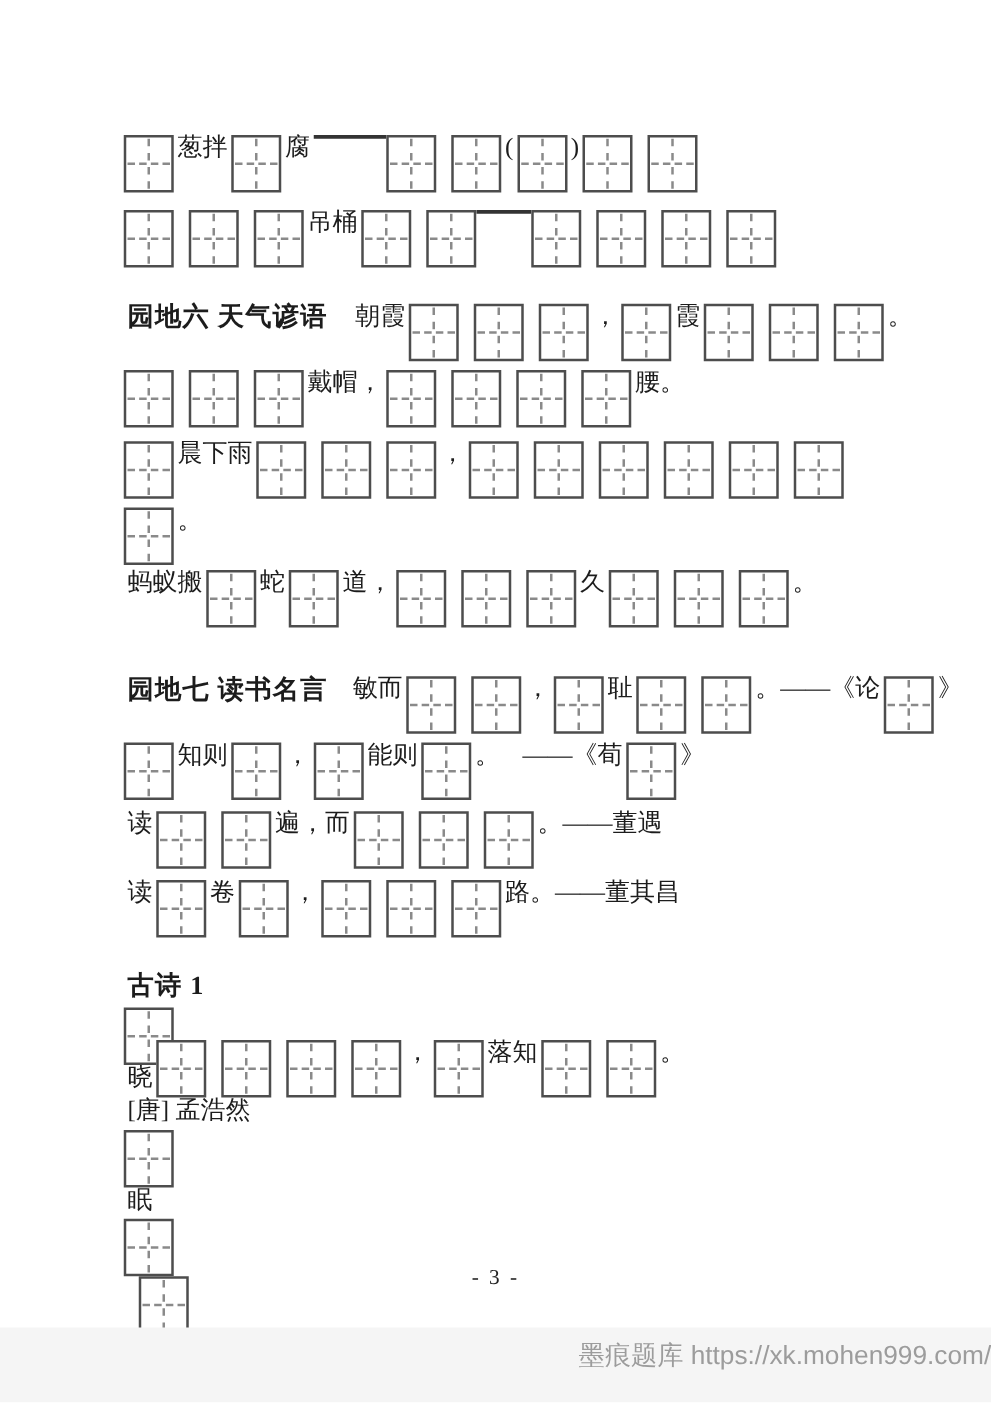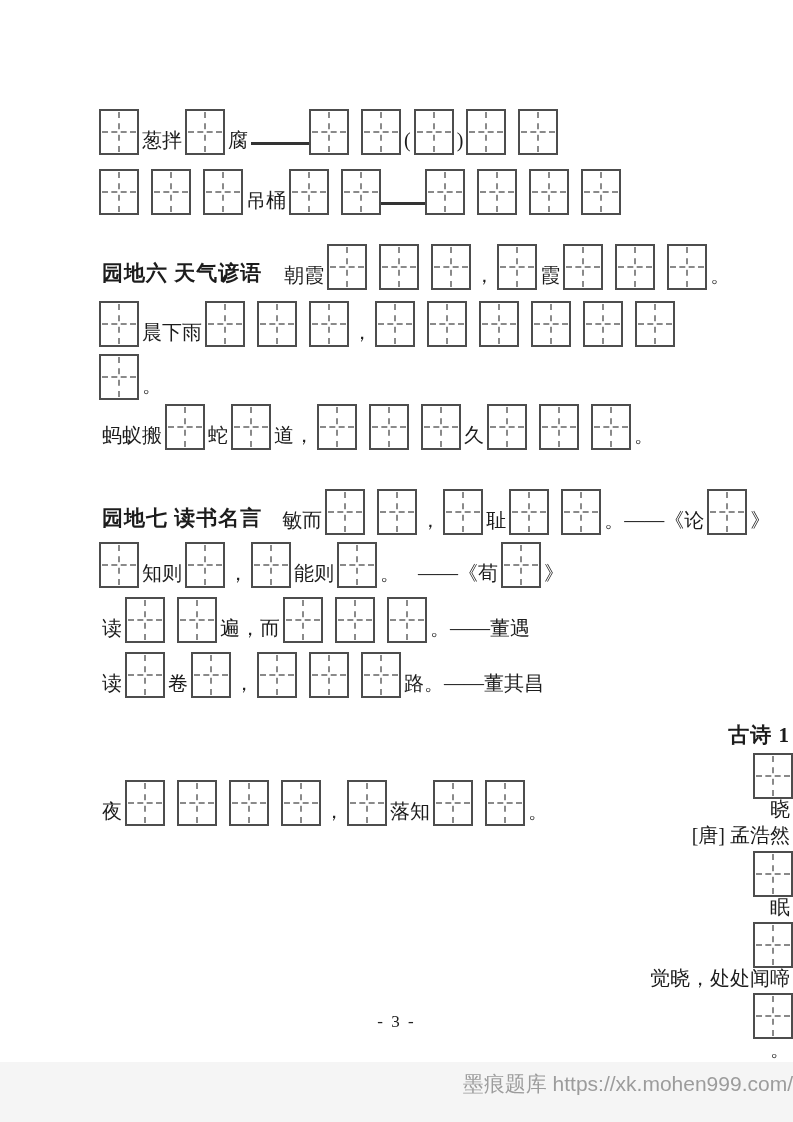--- a/index.html
+++ b/index.html
@@ -12,21 +12,21 @@
   }
   html,body{margin:0;padding:0;}
   body{
     width:793px;height:1122px;
     background:#ffffff;
     position:relative;overflow:hidden;
     font-family:"Liberation Serif","DejaVu Serif",serif;
   }
   .sheet{padding:108px 0 0 85px;}
   .line{
-    display:flex;align-items:flex-end;
+    display:flex;
     height:47px;
     padding-left:14px;
   }
   .tzg{
     width:40px;height:46px;flex:none;
     border:2px solid var(--box-border);
     box-sizing:border-box;position:relative;background:#fff;
   }
   .tzg + .tzg{margin-left:12px;}
   .tzg::before{
@@ -106,20 +106,31 @@
         <span class="tzg"></span>
         <span class="tzg"></span>
         <span class="txt">，</span>
         <span class="tzg"></span>
         <span class="txt">霞</span>
         <span class="tzg"></span>
         <span class="tzg"></span>
         <span class="tzg"></span>
         <span class="txt">。</span>
       </div>
+      <div class="line" style="margin-top: 6px;">
+        <span class="tzg"></span>
+        <span class="tzg"></span>
+        <span class="tzg"></span>
+        <span class="txt">戴帽，</span>
+        <span class="tzg"></span>
+        <span class="tzg"></span>
+        <span class="tzg"></span>
+        <span class="tzg"></span>
+        <span class="txt">腰。</span>
+      </div>
       <div class="line" style="margin-top: 10px;">
         <span class="tzg"></span>
         <span class="txt">晨下雨</span>
         <span class="tzg"></span>
         <span class="tzg"></span>
         <span class="tzg"></span>
         <span class="txt">，</span>
         <span class="tzg"></span>
         <span class="tzg"></span>
         <span class="tzg"></span>
@@ -200,21 +211,20 @@
         <span class="txt bold">古诗 1</span>
         <span class="gapseg" style="width: 12px;"></span>
         <span class="tzg"></span>
         <span class="txt">晓</span>
         <span class="gapseg" style="width: 4px;"></span>
         <span class="txt">[唐] 孟浩然</span>
         <span class="gapseg" style="width: 50px;"></span>
         <span class="tzg"></span>
         <span class="txt">眠</span>
         <span class="tzg"></span>
-        <span class="txt">觉晓，处处闻啼</span>
         <span class="tzg"></span>
         <span class="txt">。</span>
       </div>
       <div class="line" style="margin-top: 7px;">
         <span class="txt">夜</span>
         <span class="tzg"></span>
         <span class="tzg"></span>
         <span class="tzg"></span>
         <span class="tzg"></span>
         <span class="txt">，</span>

